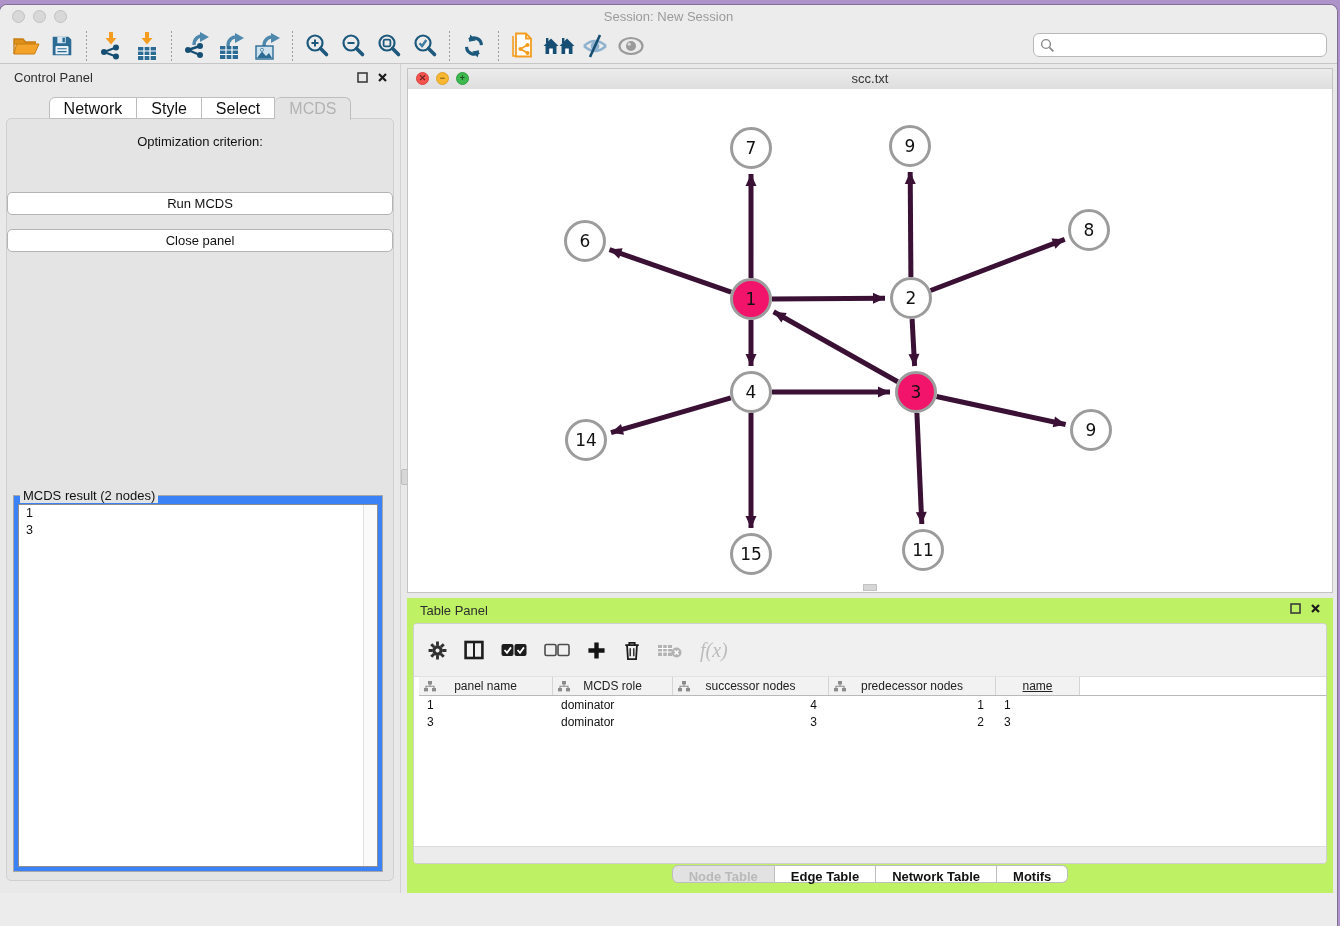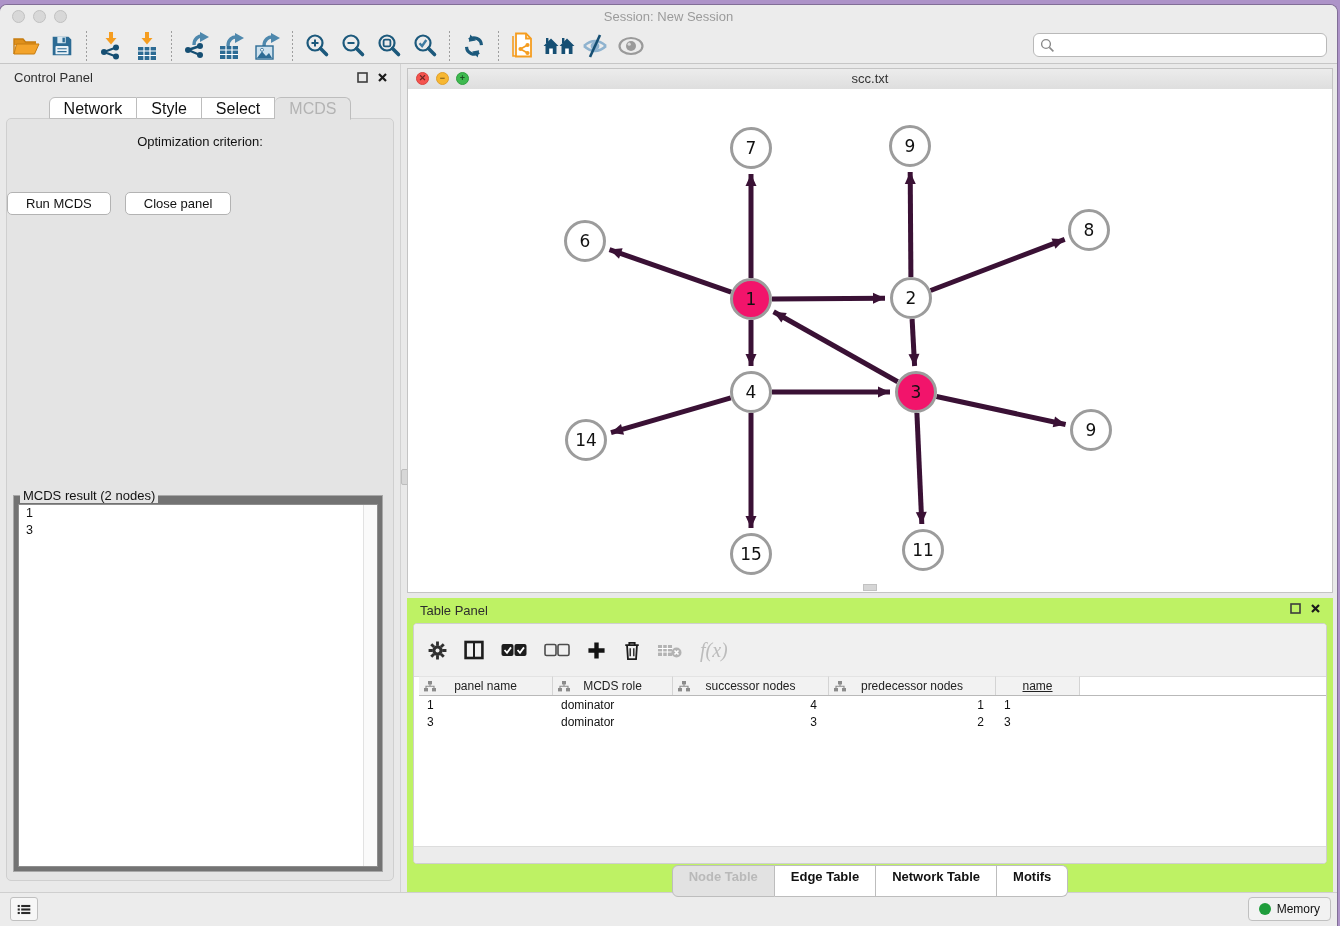--- a/index.html
+++ b/index.html
@@ -46,24 +46,24 @@
                  margin-bottom:-1px;position:relative;z-index:4;}
   .cp-body{position:absolute;left:6px;right:6px;top:54px;bottom:12px;background:#e4e4e4;
            border:1px solid #cfcfcf;border-radius:5px;}
   .opt-label{position:absolute;left:0;right:0;top:15px;text-align:center;font-size:13px;color:#111;}
   .criterion{position:absolute;left:38px;right:47px;top:40px;height:22px;background:#fff;border:1px solid #b3b3b3;
              border-radius:4px;display:flex;align-items:center;padding:0 6px 0 12px;font-size:13px;color:#111;box-sizing:border-box;}
   .criterion .val{flex:1;}
   .stepper{display:flex;flex-direction:column;gap:2px;align-items:center;width:12px;}
   .stepper .up{width:0;height:0;border-left:4px solid transparent;border-right:4px solid transparent;border-bottom:5px solid #666;}
   .stepper .down{width:0;height:0;border-left:4px solid transparent;border-right:4px solid transparent;border-top:5px solid #666;}
-  .cp-buttons{position:absolute;left:0;right:0;top:73px;display:flex;gap:14px;}
+  .cp-buttons{position:absolute;left:0;right:0;top:73px;display:flex;gap:14px;flex-direction:column;}
   .btn{height:23px;background:#fff;border:1px solid #b3b3b3;border-radius:5px;font-size:13px;color:#111;
        padding:0 18px;font-family:"Liberation Sans",sans-serif;cursor:default;}
-  .result-fieldset{position:absolute;left:6px;right:10px;top:376px;bottom:8px;border:1px solid #a8a8a8;background:#737373;}
+  .result-fieldset{position:absolute;left:6px;right:10px;top:376px;bottom:8px;border:1px solid #a8a8a8;background:#3b82f6;}
   .result-legend{position:absolute;top:-8px;left:6px;background:#e4e4e4;padding:0 3px;font-size:13px;color:#111;}
   .result-box{position:absolute;left:4px;right:4px;top:8px;bottom:4px;background:#fff;border:1px solid #8e8e8e;overflow:hidden;}
   .result-line{font-size:12.5px;color:#111;padding:1px 0 1px 7px;line-height:15px;}
   .result-scroll{position:absolute;top:0;bottom:0;right:0;width:13px;background:#fafafa;border-left:1px solid #e2e2e2;}
   
   .v-splitter{position:absolute;left:400px;top:0;width:7px;bottom:0;background:#e9e9e9;border-left:1px solid #d2d2d2;}
   .v-splitter .grab{position:absolute;left:0;top:405px;width:6px;height:14px;background:#d7d7d7;border:1px solid #bdbdbd;border-radius:2px;}
   
   .net-window{position:absolute;left:407px;right:4px;top:4px;height:525px;background:#fff;border:1px solid #c4c4c4;box-sizing:border-box;}
   .net-titlebar{position:absolute;left:0;right:0;top:0;height:20px;background:linear-gradient(#ececec,#dedede);
@@ -88,21 +88,21 @@
   .fx{font-family:"Liberation Serif",serif;font-style:italic;font-size:20px;color:#bcbcbc;}
   .tbl{position:absolute;left:5px;right:0;top:52px;bottom:16px;}
   .thead{display:flex;height:19px;border-bottom:1px solid #b9b9b9;}
   .th{background:#f2f2f2;border-right:1px solid #d4d4d4;border-top:1px solid #e3e3e3;box-sizing:border-box;
       display:flex;align-items:center;font-size:12px;color:#222;position:relative;}
   .th .sorticon{position:absolute;left:5px;top:4px;}
   .th .th-label{flex:1;text-align:center;}
   .tr{display:flex;height:17px;align-items:center;}
   .td{font-size:12px;color:#111;box-sizing:border-box;padding:0 12px 0 8px;overflow:hidden;white-space:nowrap;}
   .tbl-bottom{position:absolute;left:0;right:0;bottom:0;height:16px;background:#ececec;border-top:1px solid #dddddd;}
-  .tp-tabs{position:absolute;left:0;right:0;top:267px;height:32px;display:flex;justify-content:center;z-index:2;}
+  .tp-tabs{position:absolute;left:0;right:0;top:267px;height:18px;display:flex;justify-content:center;z-index:2;}
   .tp-tab{background:#fff;border:1px solid #bdbdbd;border-left:none;padding:4px 16px;font-size:13px;font-weight:bold;color:#111;line-height:14px;cursor:default;}
   .tp-tab:first-child{border-left:1px solid #bdbdbd;border-radius:6px 0 0 6px;}
   .tp-tab:last-child{border-radius:0 6px 6px 0;}
   .tp-tab.active{background:#e2e2e2;color:#b9b9b9;}
   
   .statusbar{position:absolute;left:0;right:0;bottom:0;height:33px;background:#ececec;border-top:1px solid #cfcfcf;}
   .list-btn{position:absolute;left:10px;top:4px;width:28px;height:24px;background:#f7f7f7;border:1px solid #c0c0c0;
             border-radius:3px;display:flex;align-items:center;justify-content:center;cursor:default;}
   .mem-btn{position:absolute;right:6px;top:4px;height:24px;background:#f2f2f2;border:1px solid #c0c0c0;border-radius:4px;
            display:flex;align-items:center;gap:6px;padding:0 10px;font-size:12px;color:#111;
@@ -543,31 +543,13 @@
       </div>
       <div class="tp-tabs">
           <span class="tp-tab active">Node Table</span>
           <span class="tp-tab">Edge Table</span>
           <span class="tp-tab">Network Table</span>
           <span class="tp-tab">Motifs</span>
         </div>
     </div>
   </div>
 
-  <div class="statusbar">
-    <button class="list-btn">
-      <svg width="20" height="15" viewBox="0 0 20 15">
-          <g fill="#2a2a2a">
-            <rect x="1" y="1" width="3" height="3"></rect>
-            <rect x="6" y="1" width="13" height="3"></rect>
-            <rect x="1" y="6" width="3" height="3"></rect>
-            <rect x="6" y="6" width="13" height="3"></rect>
-            <rect x="1" y="11" width="3" height="3"></rect>
-            <rect x="6" y="11" width="13" height="3"></rect>
-          </g>
-        </svg>
-    </button>
-    <button class="mem-btn">
-      <span class="mem-dot"></span>
-      <span>Memory</span>
-    </button>
-  </div>
 </div>
 
 </body></html>

